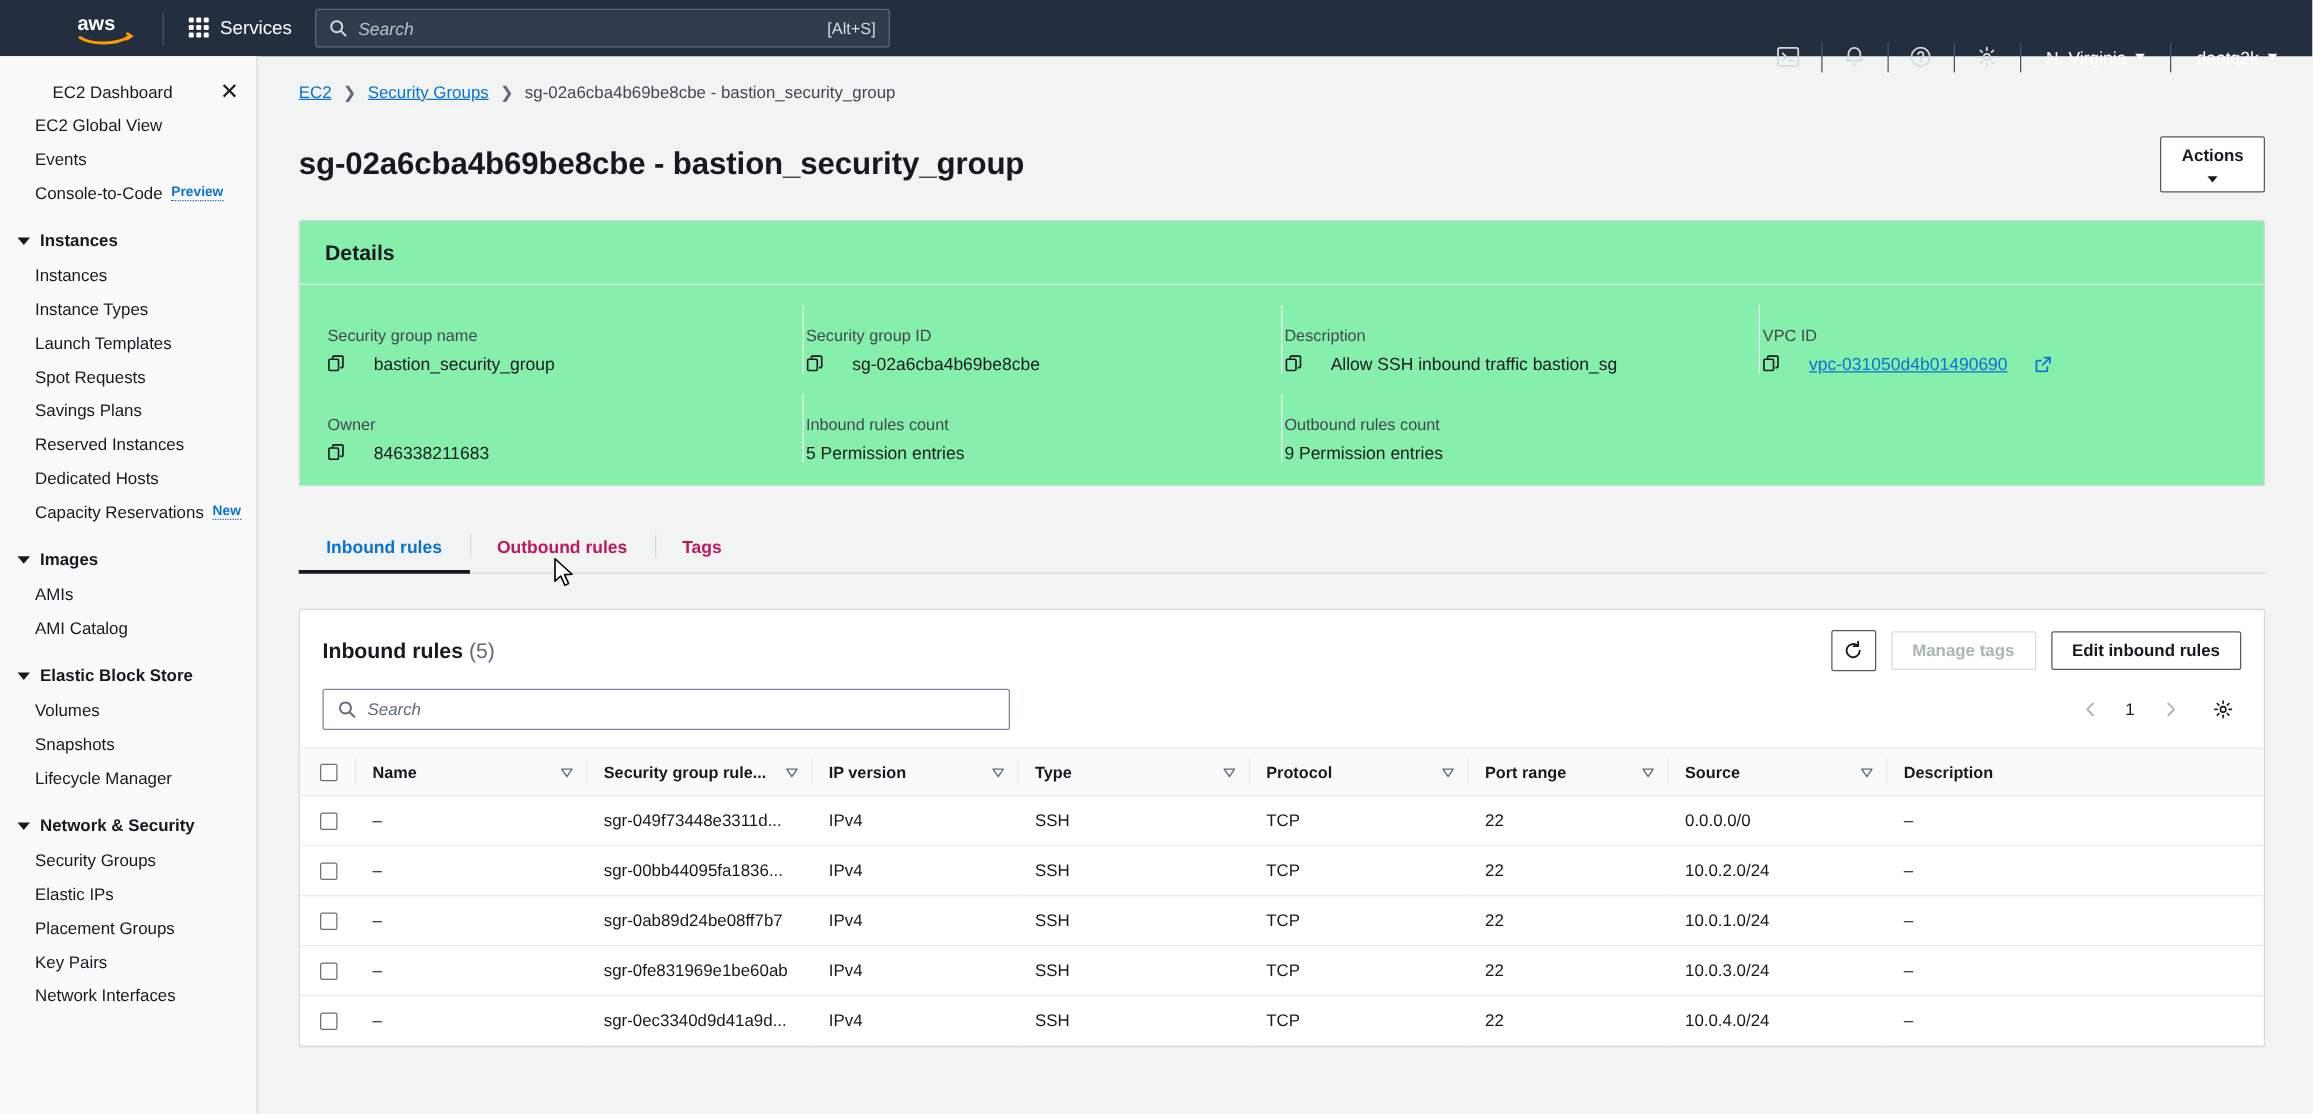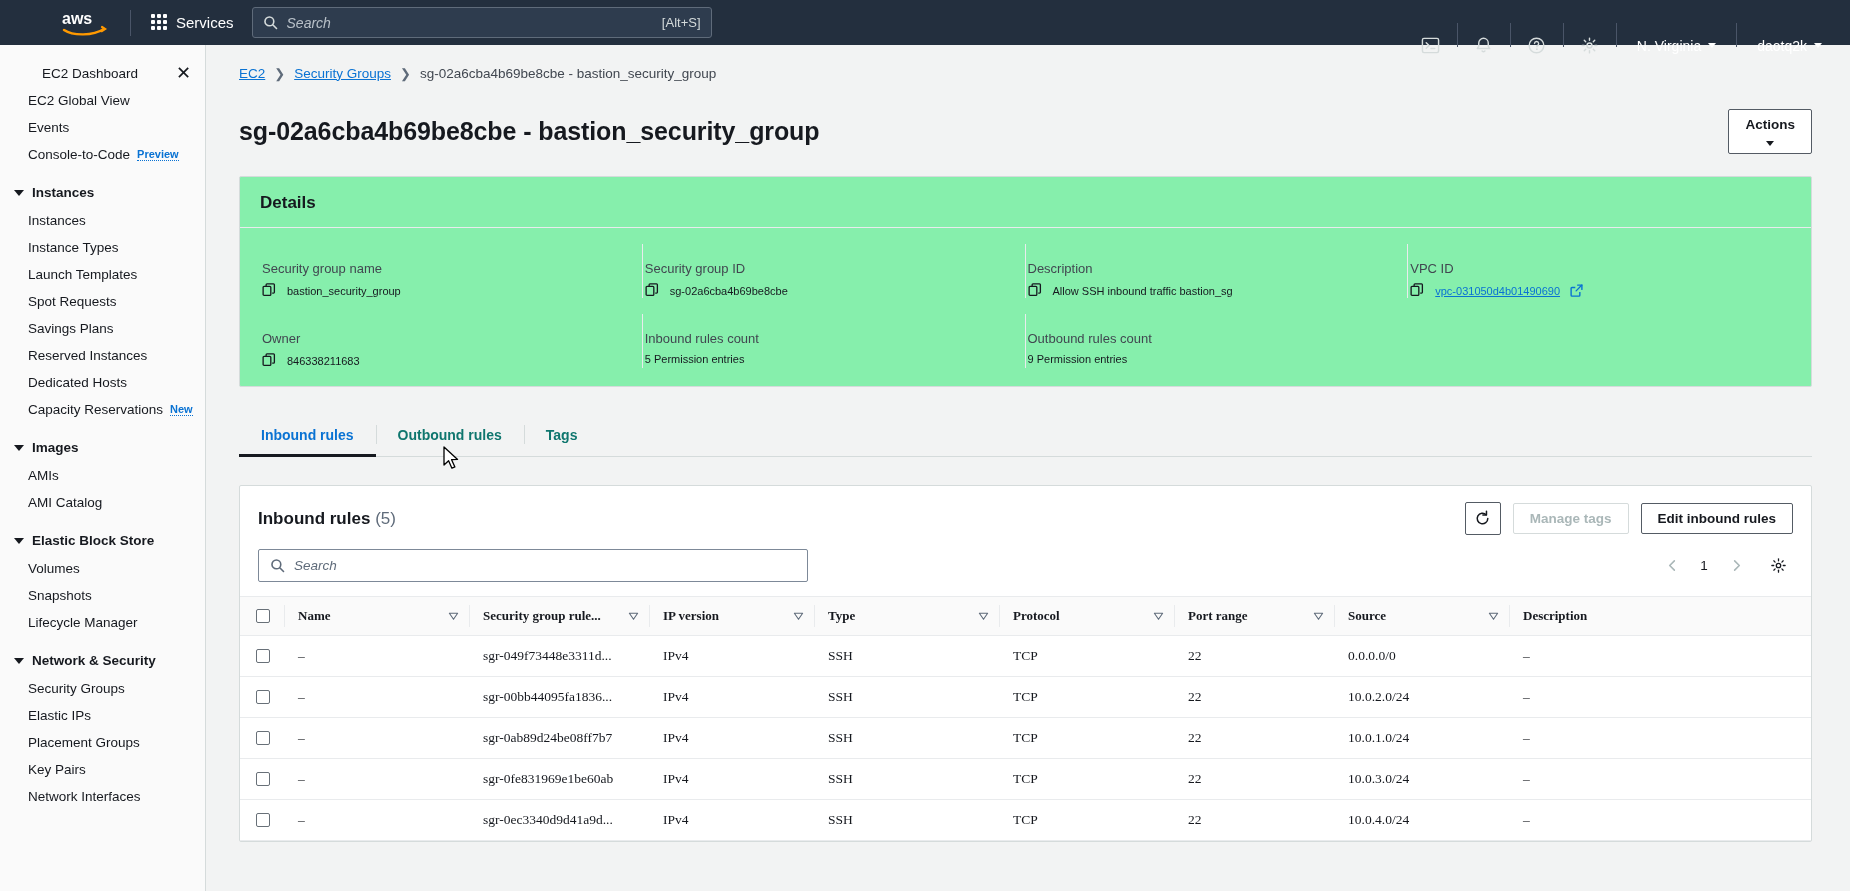--- a/index.html
+++ b/index.html
@@ -28,21 +28,21 @@
     flex: 0 0 460px; height: 31px; background:#2e3c4e;
     border:1px solid #5f6b7a; border-radius:3px;
     display:flex; align-items:center; padding:0 10px; gap:9px; margin-left: 8px;
   }
   .searchbar input {
     flex:1; background:transparent; border:none; outline:none;
     color:#d5dbdb; font-size:14px; font-family:"Liberation Sans",sans-serif;
   }
   .searchbar input::placeholder { color:#b8c0c8; font-style: italic; }
   .alt-s { color:#d5dbdb; font-size:13px; }
-  .nav-right { margin-left:auto; display:flex; gap:0;margin-top:46px; }
+  .nav-right { margin-left:auto; display:flex; align-items:center; gap:0;margin-top:46px; }
   .nav-ico {
     width:40px; height:45px; display:flex; align-items:center; justify-content:center;
     color:#d5dbdb; cursor:pointer;
   }
   .nav-sep { width:1px; height:24px; background:#4a5568; margin:0 6px; }
   .nav-menu {
     color:#fff; font-size:14px; padding:0 14px; height:45px;
     display:flex; align-items:center; gap:7px; cursor:pointer;
   }
   .caret { width:0;height:0;border-left:4px solid transparent;border-right:4px solid transparent;border-top:5px solid #fff; }
@@ -97,28 +97,28 @@
   .panel-head h2 { font-size:17px; font-weight:bold; }
   .details-grid {
     border-top:1px solid #e9ebed;
     display:grid; grid-template-columns: repeat(4, 1fr);
     padding: 16px 20px 18px 20px; column-gap:0; row-gap:16px;
   }
   .dcell { padding-right: 20px; border-right:1px solid #e9ebed; padding-left:2px; }
   .dcell:nth-child(4n) { border-right:none; }
   .dcell.nb { border-right:none; }
   .dlabel { font-size:13px; color:#414750; margin-bottom:7px;margin-top:17px; }
-  .dval { font-size:11px; color:#16191f; display:flex; align-items:center; gap:10px; }
+  .dval { font-size:14px; color:#16191f; display:flex; align-items:center; gap:22px; }
   .dval a { color:#0972d3; text-decoration:underline; }
   .copy-ico { cursor:pointer; flex:none; }
 
   
   .tabs { display:flex; align-items:stretch; border-bottom:1px solid #d5dbdb; margin-top:28px; }
   .tab {
-    font-size:14px; font-weight:bold; color:#0f766e; padding: 12px 22px 11px 22px;
+    font-size:14px; font-weight:bold; color:#be185d; padding: 12px 22px 11px 22px;
     cursor:pointer; border-bottom:3px solid transparent; margin-bottom:-1px; position:relative;
   }
   .tab + .tab::before { content:""; position:absolute; left:0; top:10px; bottom:10px; width:1px; background:#d5dbdb; }
   .tab.active { color:#0972d3; border-bottom-color:#16191f; }
 
   
   .tbl-card { margin-top:28px; background:#fff; border:1px solid #d5dbdb; border-radius:2px; }
   .tbl-head { display:flex; align-items:center; justify-content:space-between; padding: 16px 18px 14px 18px; }
   .tbl-title { font-size:17px; font-weight:bold; }
   .tbl-title span { font-weight:normal; color:#5f6b7a; }
@@ -132,21 +132,21 @@
     flex:0 0 550px; height:33px; border:1px solid #7d8998; border-radius:2px;
     display:flex; align-items:center; gap:9px; padding: 0 11px; background:#fff;
   }
   .tsearch input { flex:1; border:none; outline:none; font-size:13.5px; font-family:"Liberation Sans",sans-serif; color:#16191f; background:transparent;}
   .tsearch input::placeholder { color:#5f6b7a; font-style:italic; }
   .pager { display:flex; align-items:center; gap:6px; margin-left:auto; }
   .pg-btn { width:26px;height:26px; display:flex;align-items:center;justify-content:center; cursor:pointer; color:#aab7b8; }
   .pg-num { width:26px;height:26px; display:flex;align-items:center;justify-content:center; font-size:13.5px; cursor:pointer;}
   .gear-btn { width:30px;height:28px; display:flex;align-items:center;justify-content:center;cursor:pointer; margin-left:8px;}
 
-  table { width:100%; border-collapse:collapse; table-layout:fixed;font-family:Liberation Serif, serif; }
+  table { width:100%; border-collapse:collapse; table-layout:fixed; }
   thead th {
     background:#fafafa; border-top:1px solid #e9ebed; border-bottom:1px solid #e9ebed;
     font-size:13px; font-weight:bold; color:#16191f; text-align:left;
     padding: 11px 10px 11px 14px; white-space:nowrap; position:relative;
   }
   thead th.sortable .sorter { position:absolute; right:10px; top:50%; transform:translateY(-50%); color:#5f6b7a; }
   thead th + th::before { content:""; position:absolute; left:0; top:8px; bottom:8px; width:1px; background:#e9ebed; }
   tbody td {
     font-size:13.5px; color:#16191f; padding: 12px 10px 12px 14px;
     border-bottom:1px solid #e9ebed; white-space:nowrap; overflow:hidden; text-overflow:ellipsis;

